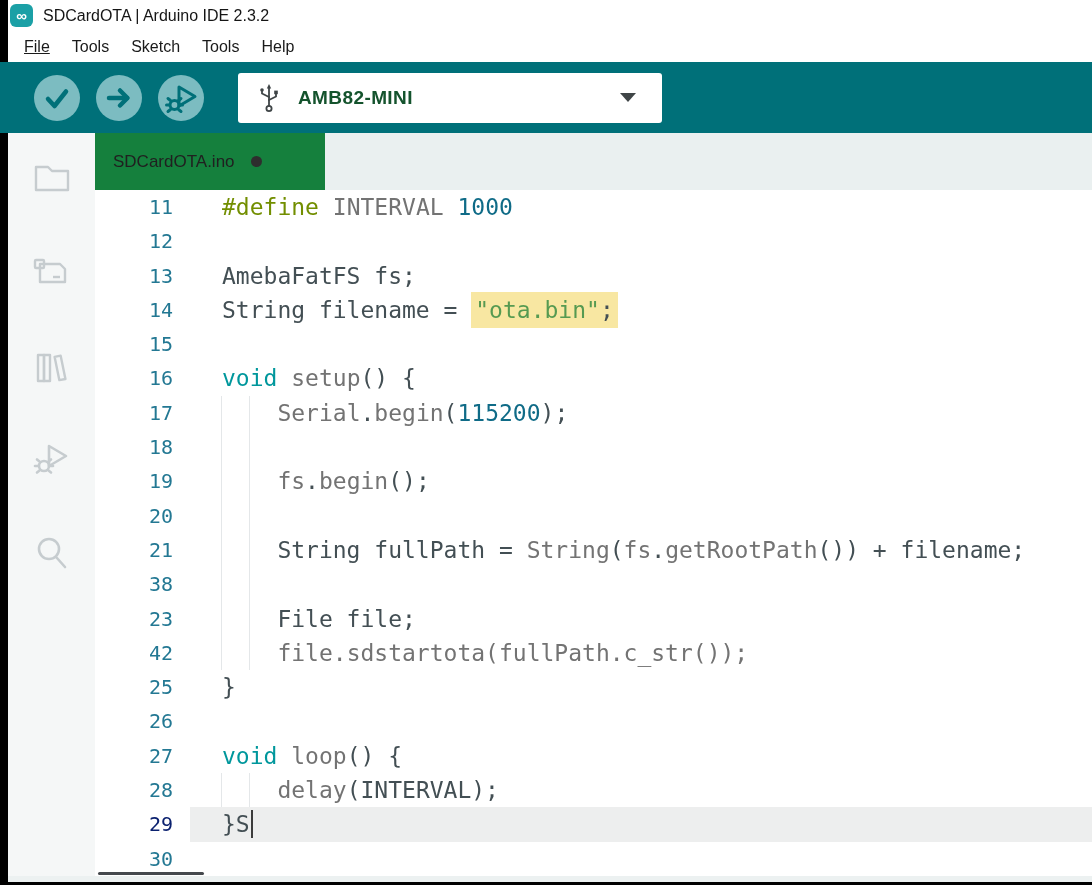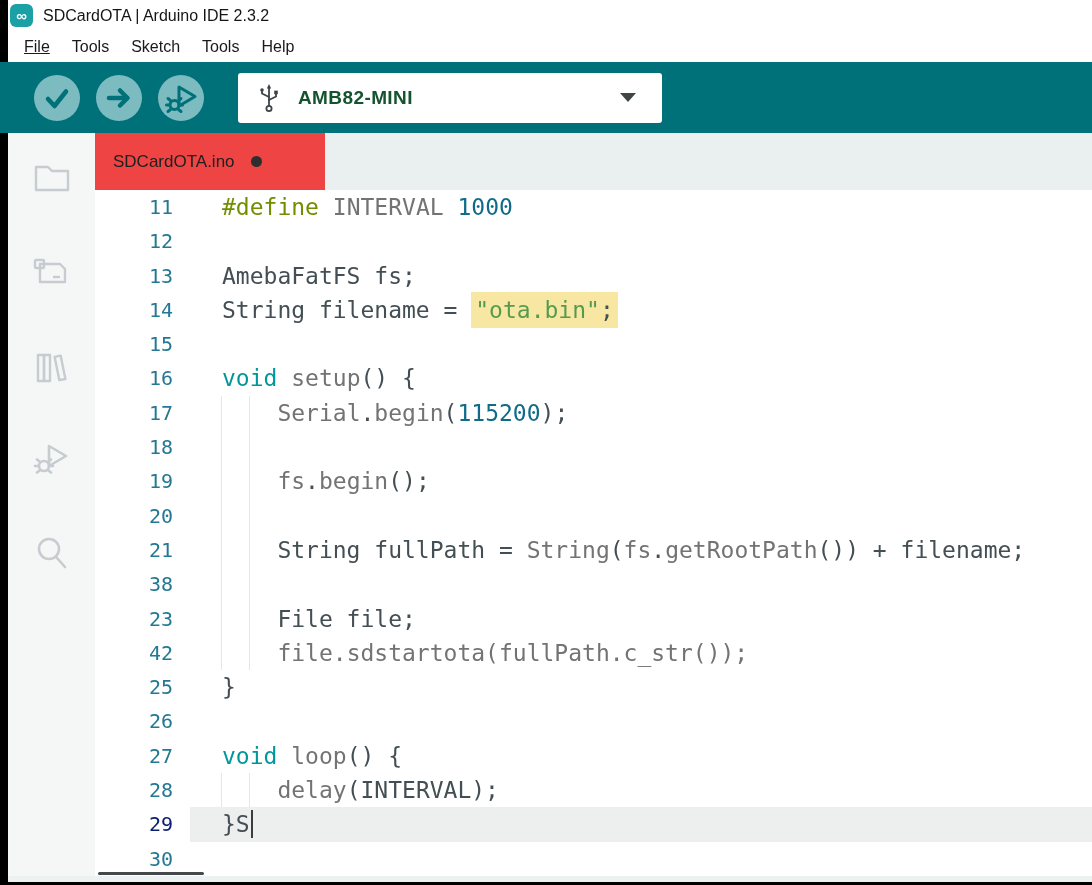--- a/index.html
+++ b/index.html
@@ -32,21 +32,21 @@
   .usb-icon { margin-left:18px; }
 
   
   .sidebar { left:8px; top:133px; width:87px; height:743px; background:#F5F7F7; display:flex; flex-direction:column; align-items:center; }
   .sb-item { width:87px; height:64px; display:flex; align-items:center; justify-content:center; }
   .sb-item.i1 { margin-top:13px; } .sb-item.i2 { margin-top:31px; } .sb-item.i3 { margin-top:31px; }
   .sb-item.i4 { margin-top:27px; } .sb-item.i5 { margin-top:30px; }
 
   
   .tabbar { left:95px; top:133px; width:997px; height:57px; background:#EAF0F0; display:flex; }
-  .tab { width:230px; height:57px; background:#ef4444; display:flex; align-items:center; }
+  .tab { width:230px; height:57px; background:#15803d; display:flex; align-items:center; }
   .tab-label { font-size:17px; color:#202020; margin-left:18px; }
   .tab-dot { width:11px; height:11px; border-radius:50%; background:#2E2E2E; margin-left:16px; }
 
   
   .editor { left:95px; top:190px; width:997px; height:686px; background:#ffffff; font-family:"DejaVu Sans Mono", monospace; }
   .line { display:flex; height:34.3px; line-height:34.3px; white-space:pre; }
   .ln { width:95px; text-align:right; padding-right:17px; font-size:20px; color:#237893; flex:none; }
   .line.active .ln { color:#0B216F; }
   .code { flex:1; position:relative; padding-left:32px; font-size:23px; }
   .line.active .code { background:#EDEEEE; }

